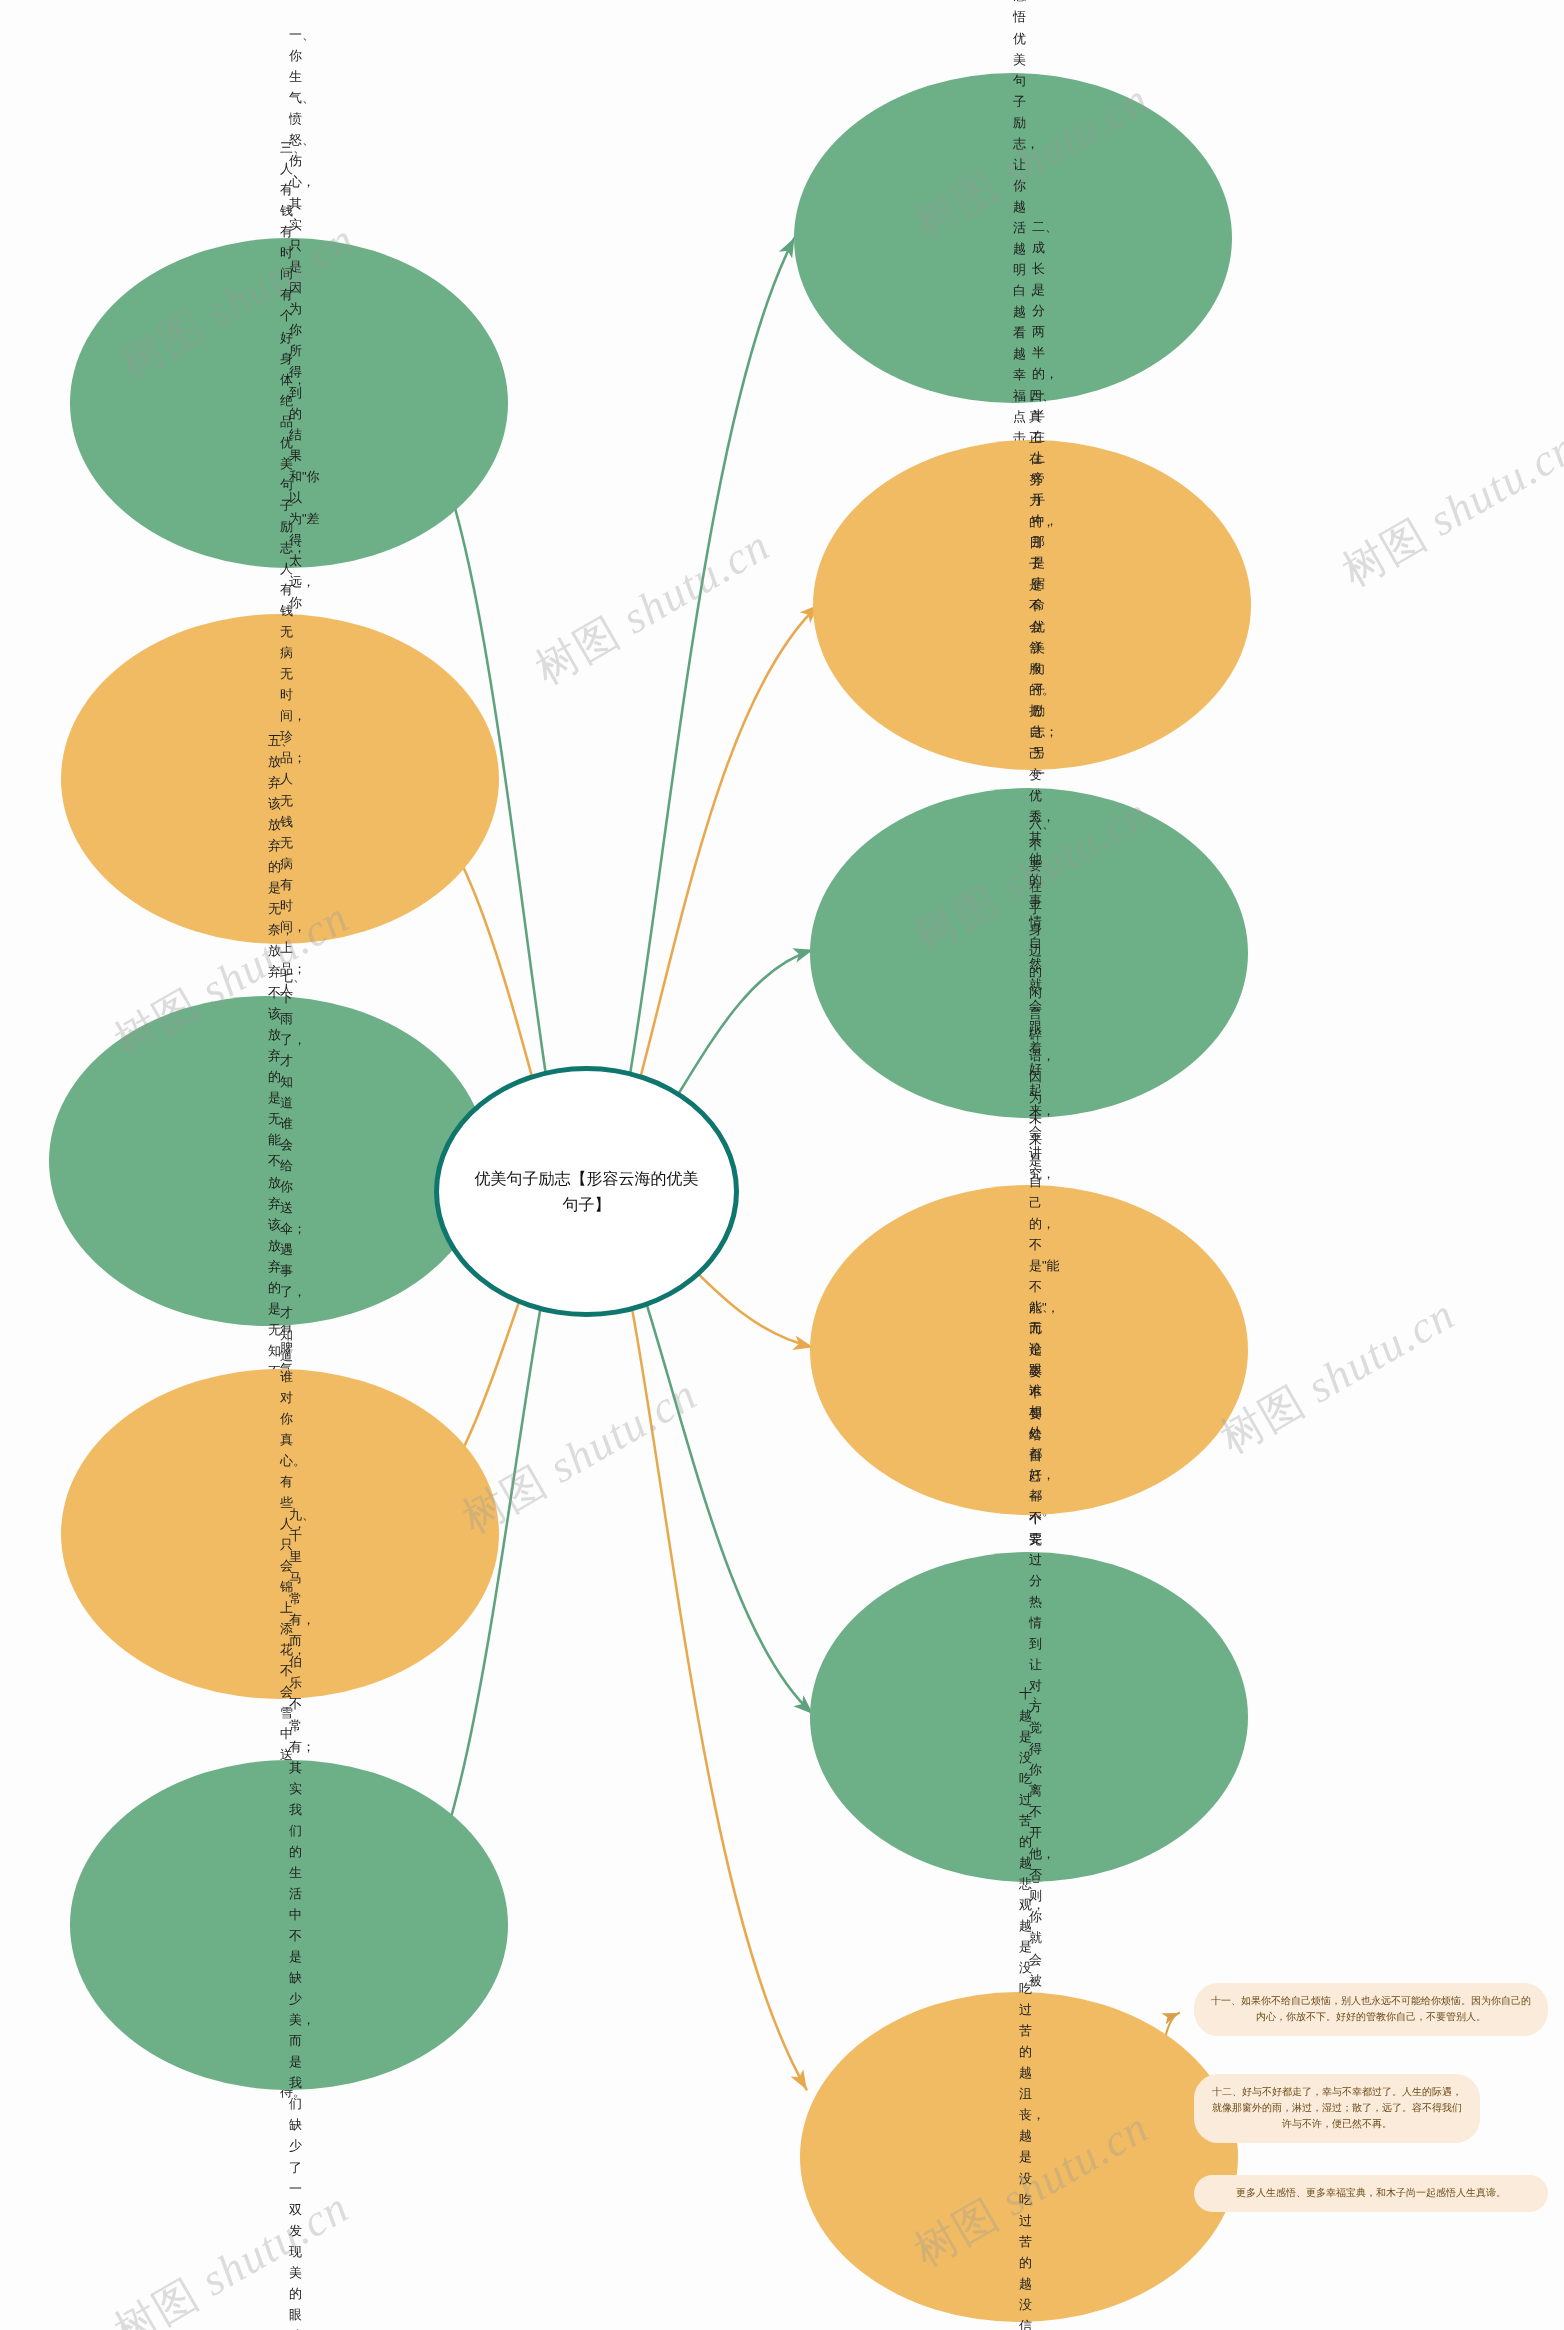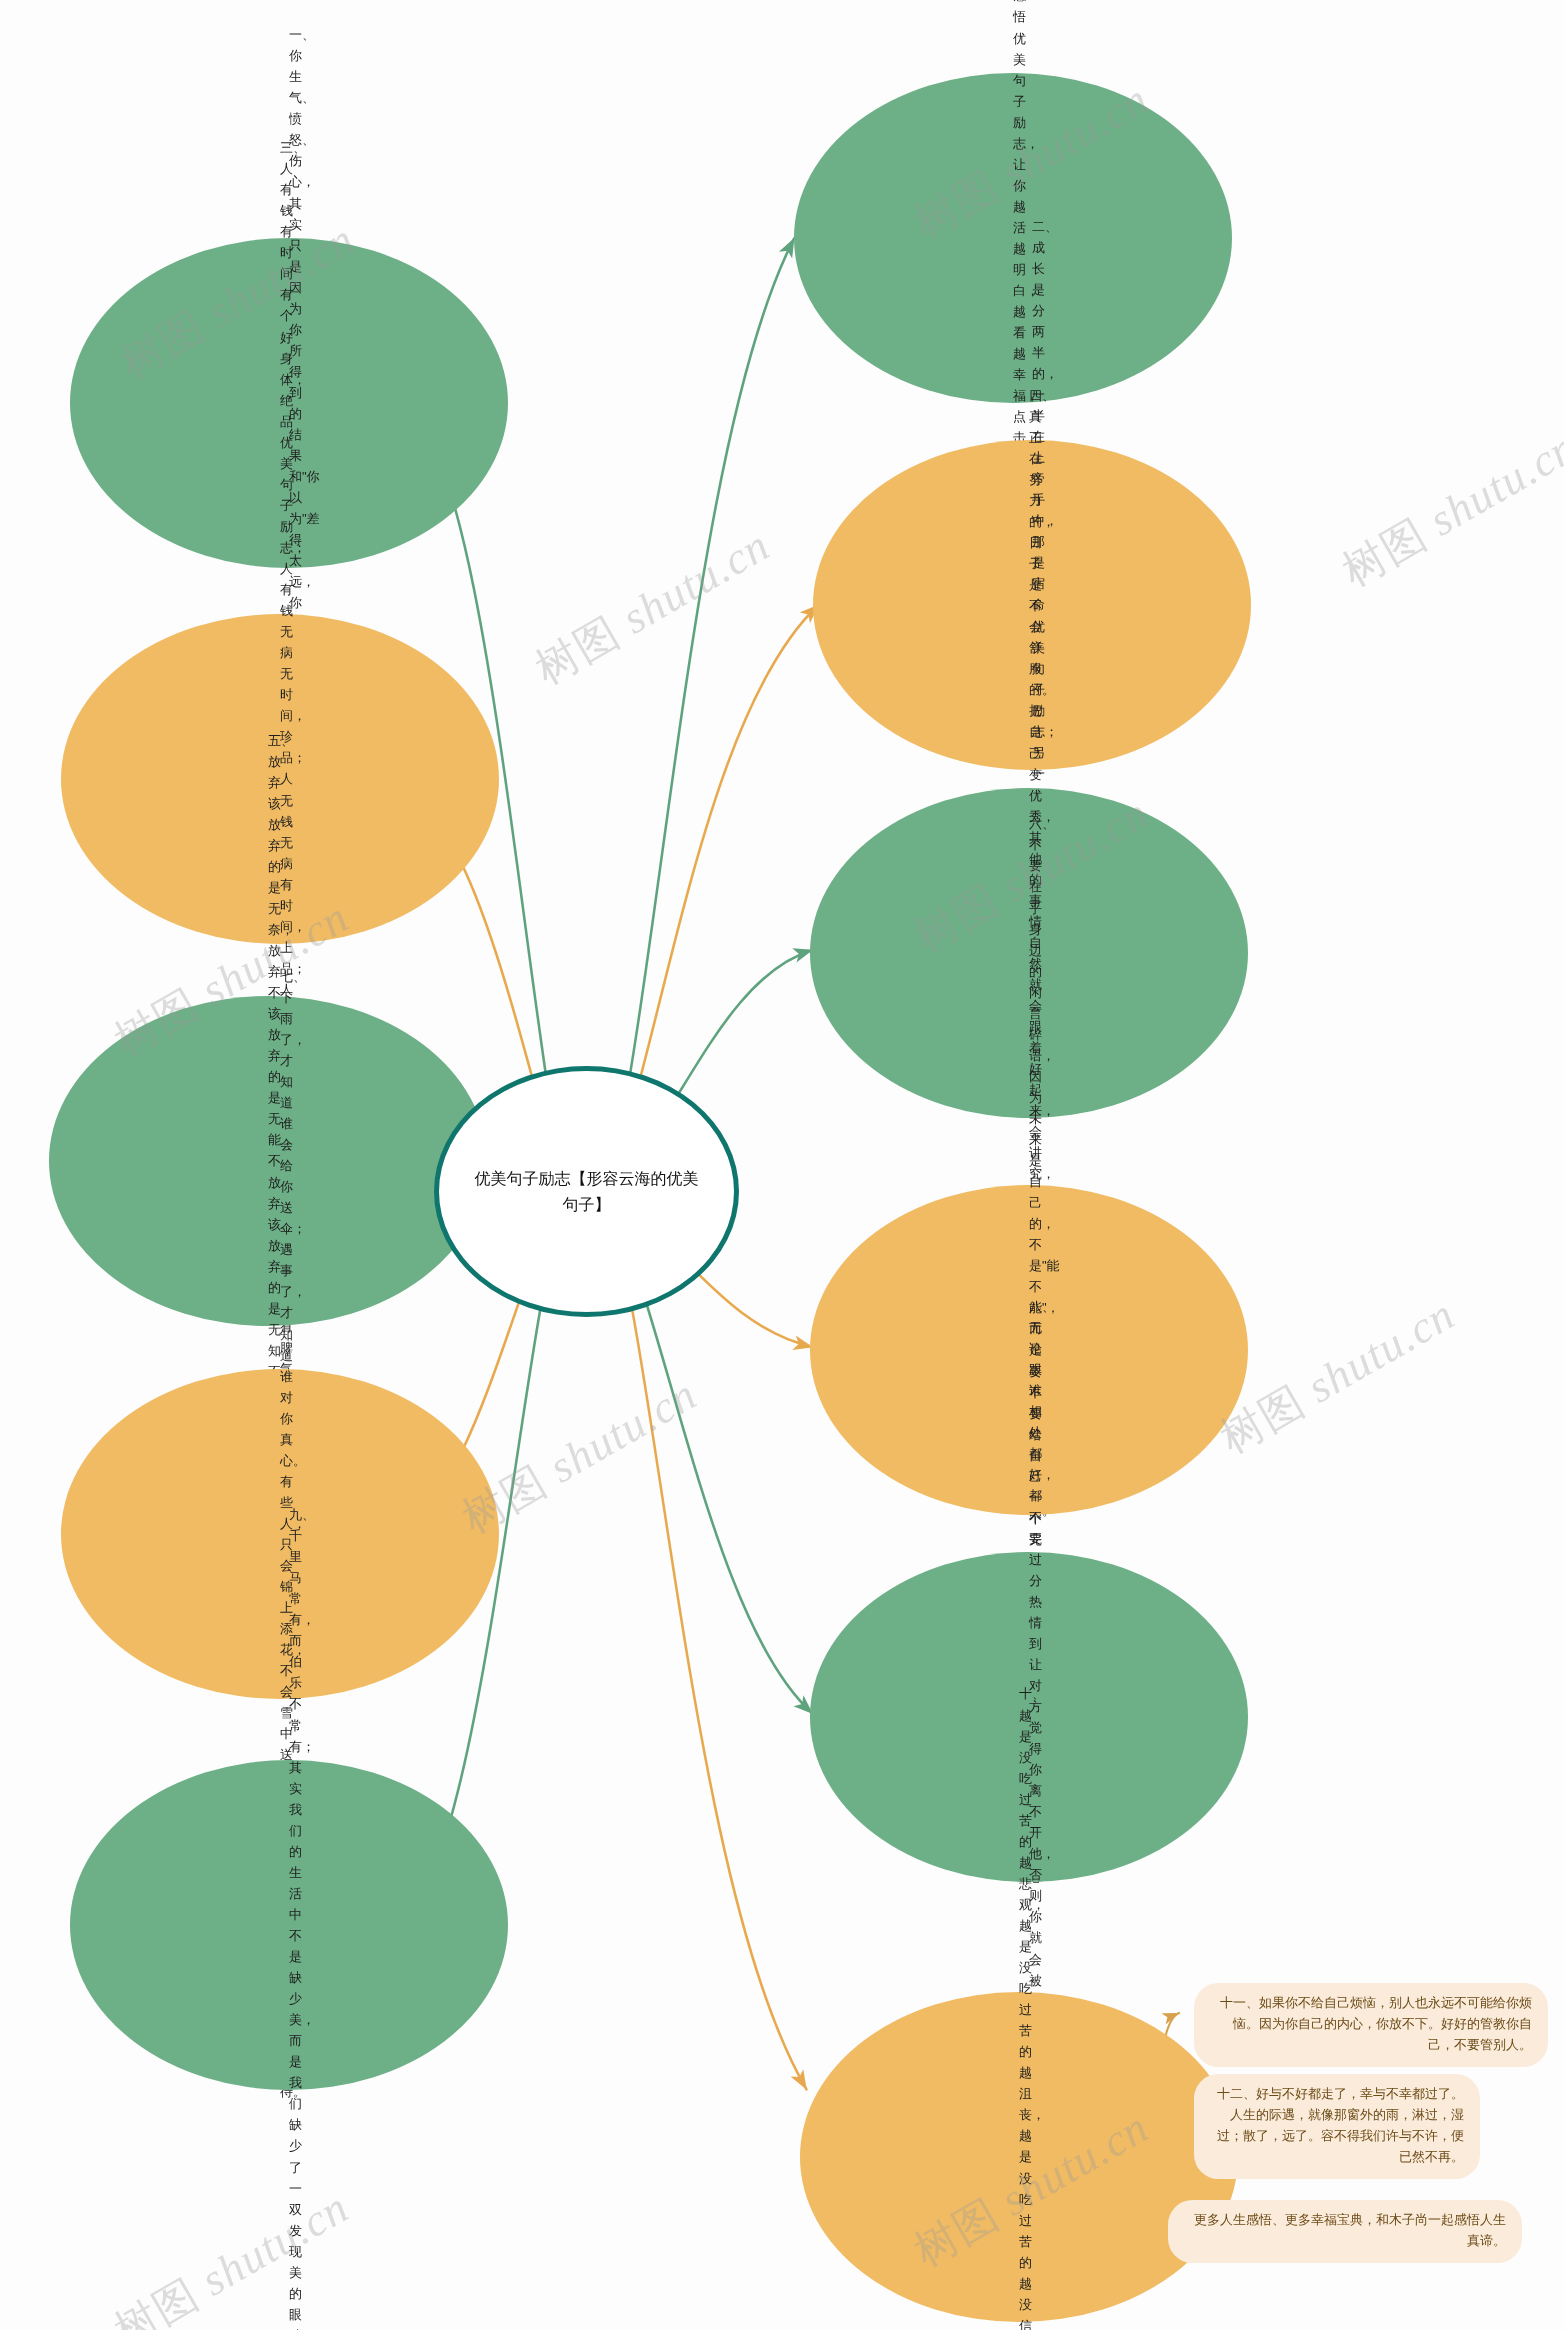--- a/index.html
+++ b/index.html
@@ -98,24 +98,24 @@
 
   
   .pill-node {
     position: absolute;
     z-index: 3;
     background: #FBEBDA;
     border-radius: 24.4px;
     padding: 10.4px 16px 11px 16px;
   }
   .pill-node .pill-text {
-    font-size: 13px;
+    font-size: 10px;
     line-height: 1.6;
     color: #6b4a16;
-    text-align: right;
+    text-align: center;
     word-break: break-all;
   }
 </style>
 </head>
 <body>
 
 <div id="canvas">
 
   <div id="watermark-layer">
     <div class="wm" style="left:110px;  top:342px;"><span class="wm-cn">树图</span> <span>shutu.cn</span></div>
@@ -222,18 +222,18 @@
   </div>
 
   <div class="pill-node" style="left:1194px; top:1983px; width:354px;">
     <div class="pill-text">十一、如果你不给自己烦恼，别人也永远不可能给你烦恼。因为你自己的内心，你放不下。好好的管教你自己，不要管别人。</div>
   </div>
 
   <div class="pill-node" style="left:1194px; top:2074px; width:286px;">
     <div class="pill-text">十二、好与不好都走了，幸与不幸都过了。人生的际遇，就像那窗外的雨，淋过，湿过；散了，远了。容不得我们许与不许，便已然不再。</div>
   </div>
 
-  <div class="pill-node" style="left:1168px; top:2175px; width:354px;margin-top:25px;">
+  <div class="pill-node" style="left:1194px; top:2175px; width:354px;">
     <div class="pill-text">更多人生感悟、更多幸福宝典，和木子尚一起感悟人生真谛。</div>
   </div>
 
 </div>
 
 
 </body></html>

